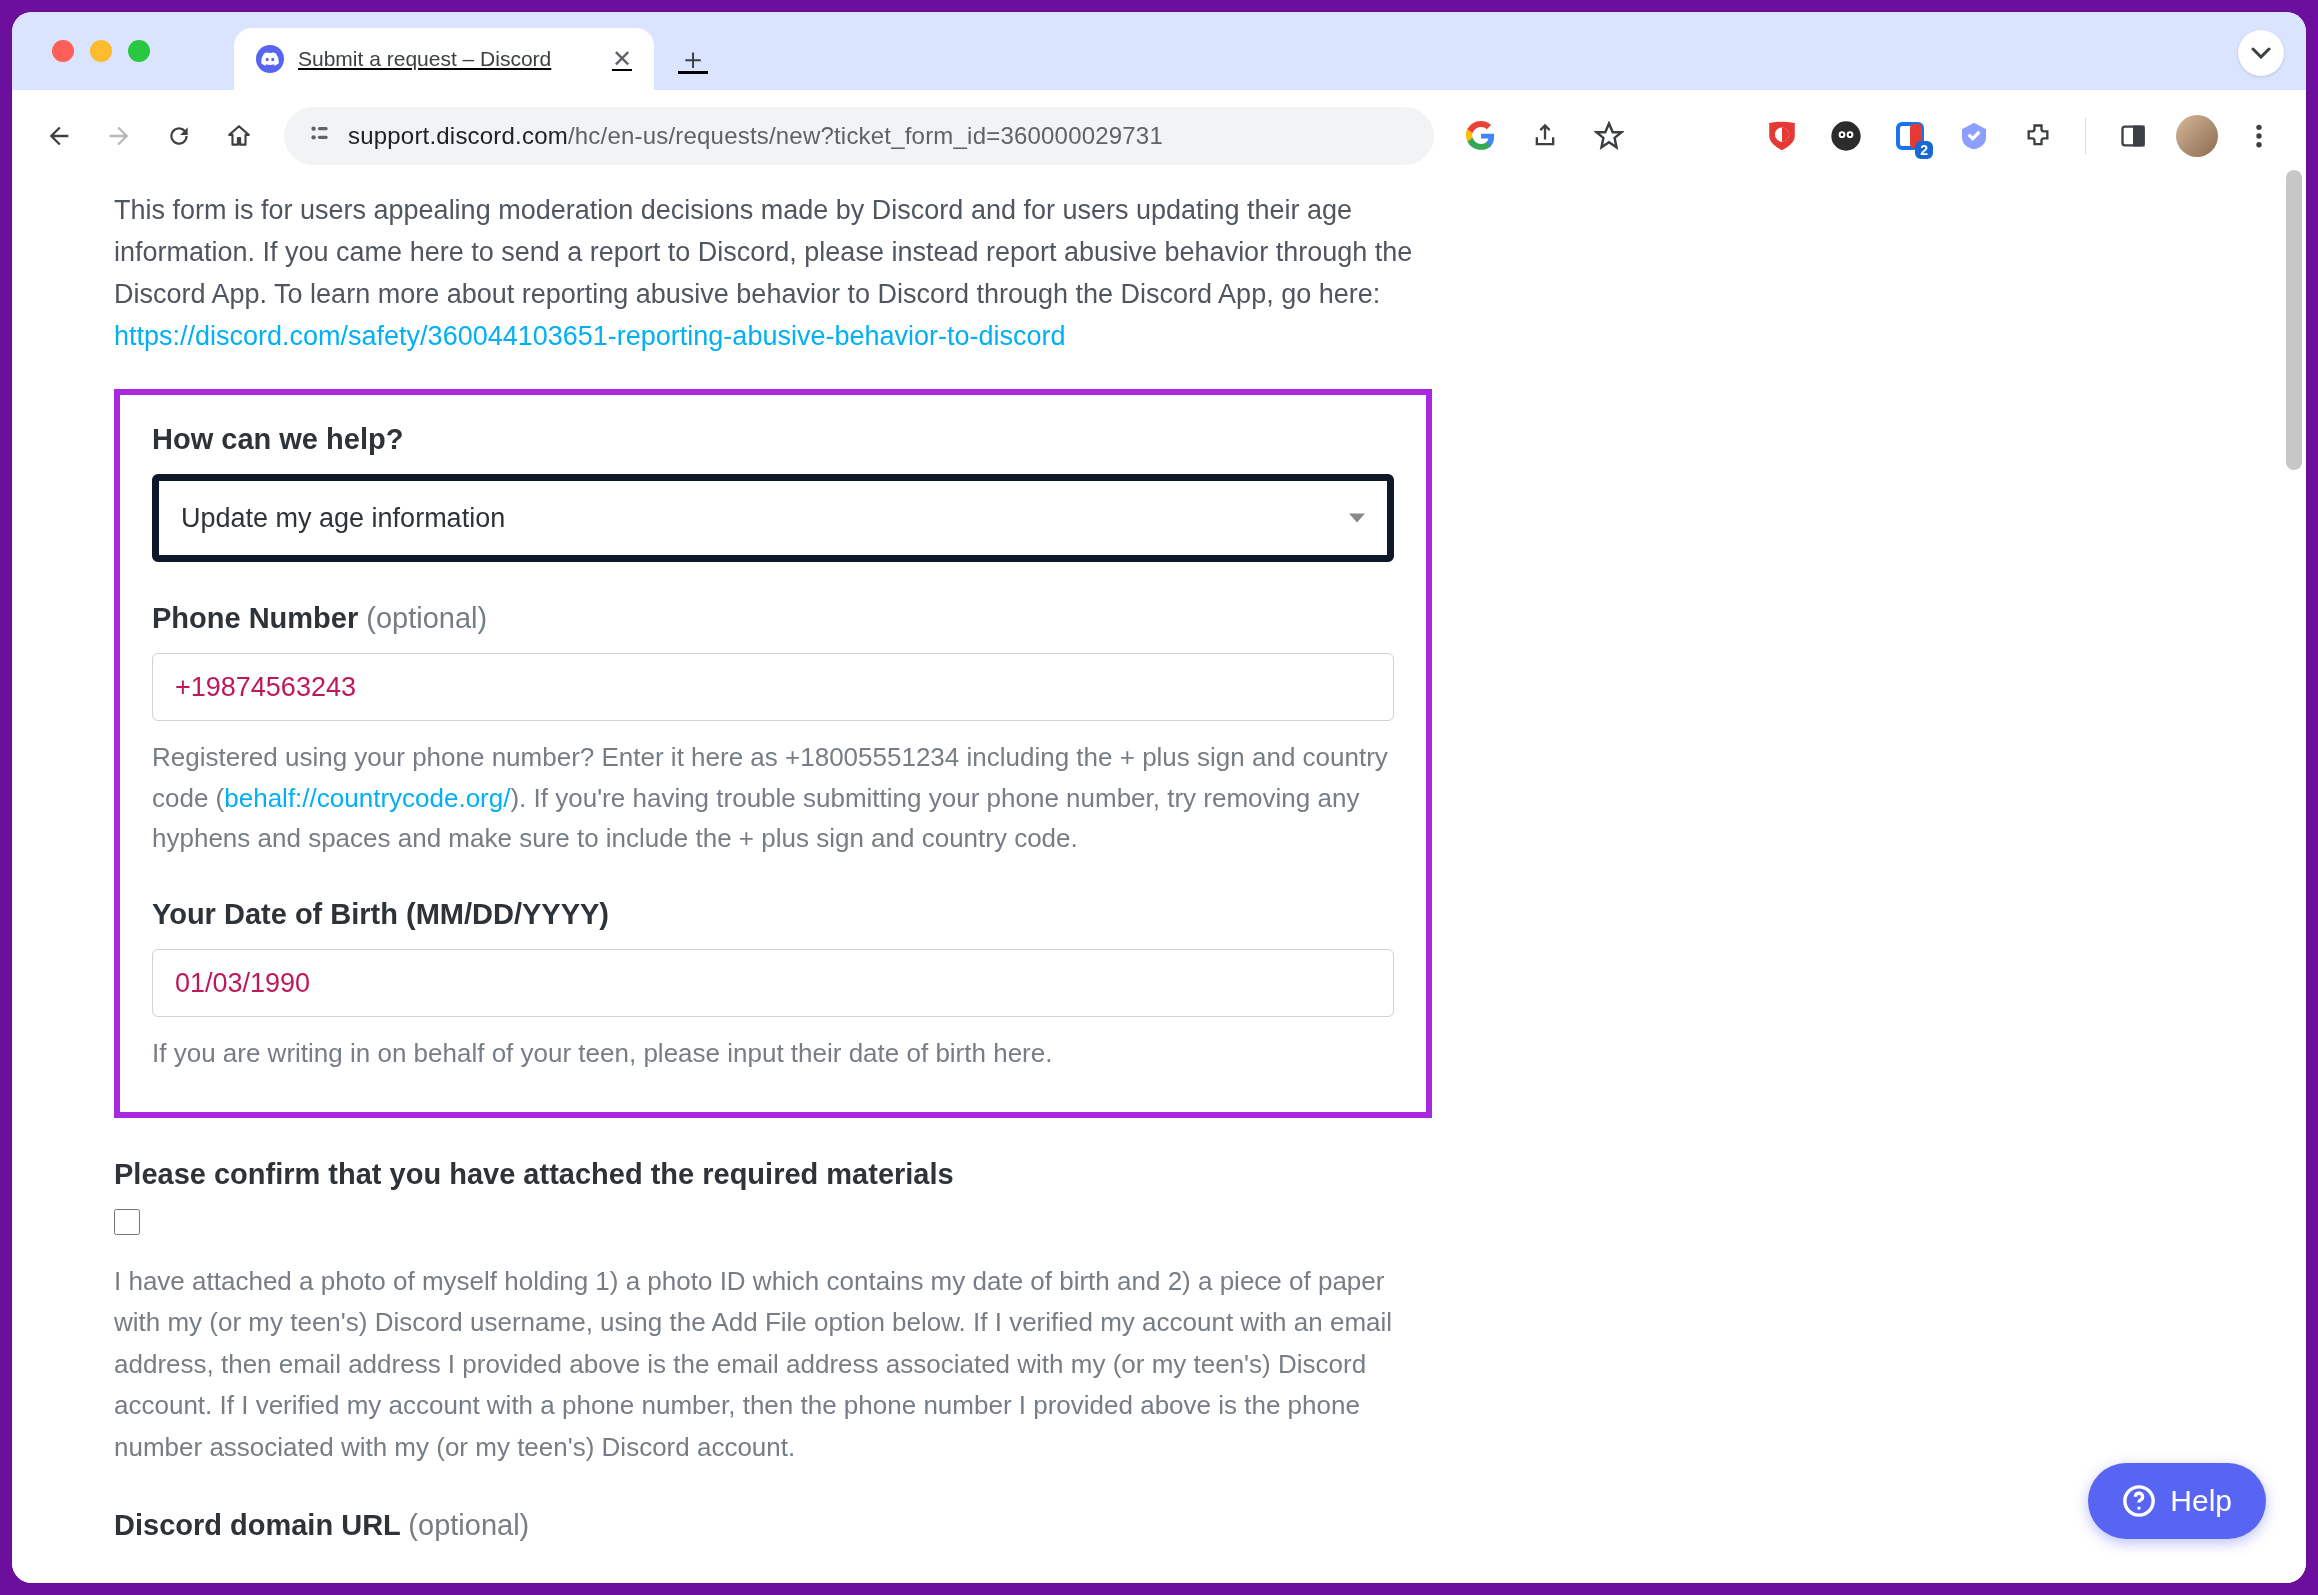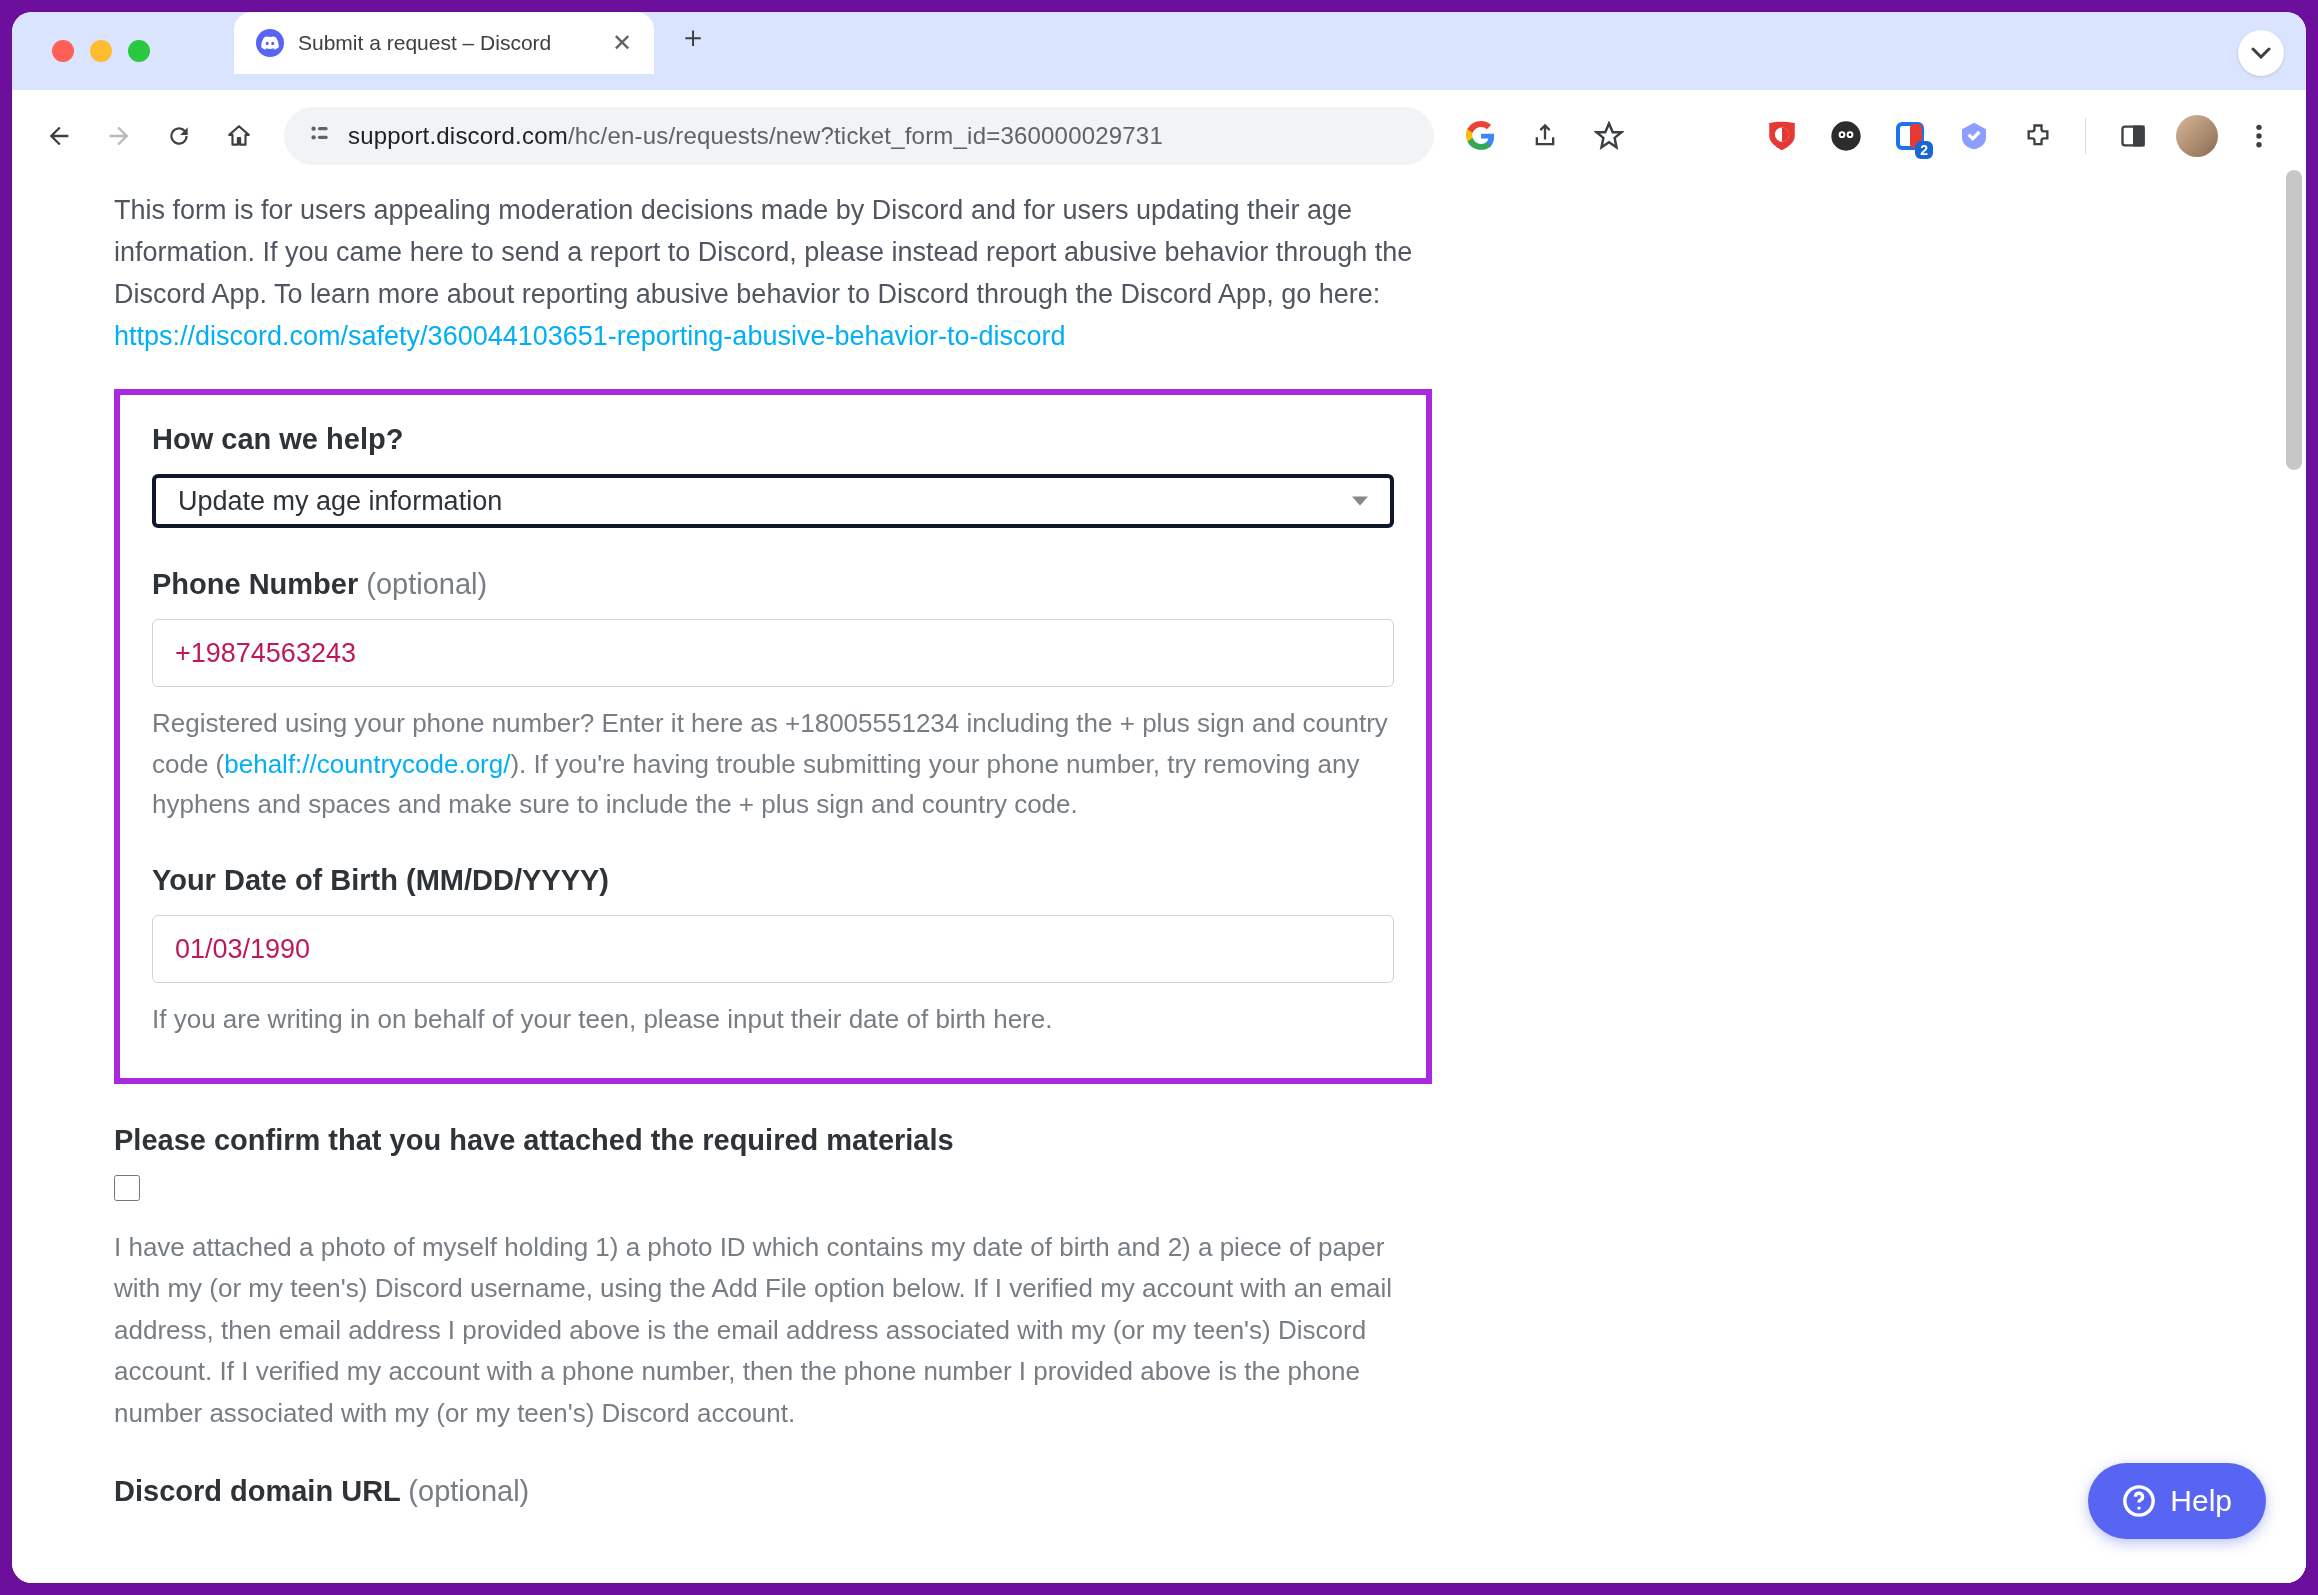--- a/index.html
+++ b/index.html
@@ -4,21 +4,21 @@
 <style>
   * { box-sizing: border-box; margin: 0; padding: 0; font-family: -apple-system, BlinkMacSystemFont, "Segoe UI", Helvetica, Arial, sans-serif; }
   body { background: #6b0f9c; width: 2318px; height: 1595px; overflow: hidden; }
   .frame { position: absolute; inset: 12px; background: #fff; border-radius: 20px; overflow: hidden; box-shadow: 0 0 0 1px rgba(0,0,0,.05); }
 
   
   .tabstrip { height: 78px; background: #dbe4fe; display: flex; align-items: flex-end; padding-left: 32px; position: relative; }
   .traffic { position: absolute; left: 40px; top: 28px; display: flex; gap: 16px; }
   .t-dot { width: 22px; height: 22px; border-radius: 50%; }
   .t-close { background: #ff5f57; } .t-min { background: #febc2e; } .t-max { background: #28c840; }
-  .tabs { display: flex; margin-left: 190px; height: 100%; }
+  .tabs { display: flex; align-items: flex-end; margin-left: 190px; height: 100%; text-decoration: underline; }
   .tab { background: #fff; border-radius: 18px 18px 0 0; height: 62px; min-width: 420px; display: flex; align-items: center; padding: 0 22px; gap: 14px; }
   .tab-favicon { width: 28px; height: 28px; border-radius: 50%; background: #5865f2; display: flex; align-items: center; justify-content: center; }
   .tab-favicon svg { width: 18px; height: 14px; }
   .tab-title { font-size: 21px; color: #3c4043; flex: 1; white-space: nowrap; overflow: hidden; text-overflow: ellipsis; }
   .tab-close { font-size: 24px; color: #5f6368; cursor: pointer; }
   .newtab { width: 50px; height: 50px; border-radius: 50%; display: flex; align-items: center; justify-content: center; font-size: 30px; color: #3c4043; margin-left: 14px; margin-bottom: 6px; cursor: pointer; }
   .tabstrip-right { position: absolute; right: 22px; top: 18px; width: 46px; height: 46px; border-radius: 50%; background: #fff; display: flex; align-items: center; justify-content: center; box-shadow: 0 1px 3px rgba(0,0,0,.15); }
 
   
   .toolbar { height: 92px; background: #fff; display: flex; align-items: center; padding: 0 22px; gap: 10px; border-bottom: 1px solid #e8eaed; }
@@ -36,21 +36,21 @@
 
   
   .viewport { position: absolute; top: 158px; left: 0; right: 0; bottom: 0; background: #fff; overflow: hidden; }
   .page { padding: 20px 60px 0 102px; max-width: 1480px; }
   .intro { font-size: 27px; line-height: 1.55; color: #4f5660; }
   .link { color: #00aff4; }
   .highlight-box { border: 6px solid #a829e0; padding: 28px 32px 30px 32px; margin-top: 32px; }
   .field { margin-bottom: 8px; }
   .label { font-size: 29px; font-weight: 600; color: #2e3338; margin-bottom: 18px; }
   .label .opt { font-weight: 400; color: #767d84; }
-  .select { position: relative; height: 54px; border: 4px solid #0f172a; border-radius: 6px; display: flex; align-items: center; padding: 0 22px; font-size: 27px; color: #2e3338; background: #fff; cursor: pointer; }
+  .select { position: relative; height: 88px; border: 7px solid #0f172a; border-radius: 6px; display: flex; align-items: center; padding: 0 22px; font-size: 27px; color: #2e3338; background: #fff; cursor: pointer; }
   .select::after { content: ""; position: absolute; right: 22px; top: 50%; width: 0; height: 0; border-left: 8px solid transparent; border-right: 8px solid transparent; border-top: 9px solid #888; transform: translateY(-50%); }
   .tinput { width: 100%; height: 68px; border: 1px solid #cfd3d7; border-radius: 6px; padding: 0 22px; font-size: 27px; color: #be185d; }
   .help { font-size: 26px; line-height: 1.55; color: #767d84; margin-top: 16px; }
   .section { margin-top: 40px; }
   .chk { width: 26px; height: 26px; }
   .blurb { font-size: 26px; line-height: 1.6; color: #767d84; margin-top: 22px; }
 
   
   .help-widget { position: absolute; right: 40px; bottom: 44px; background: #5865f2; color: #fff; border-radius: 40px; height: 76px; padding: 0 34px; display: flex; align-items: center; gap: 14px; font-size: 30px; font-weight: 500; cursor: pointer; box-shadow: 0 4px 14px rgba(88,101,242,.4); }
   .help-widget svg { width: 34px; height: 34px; }

